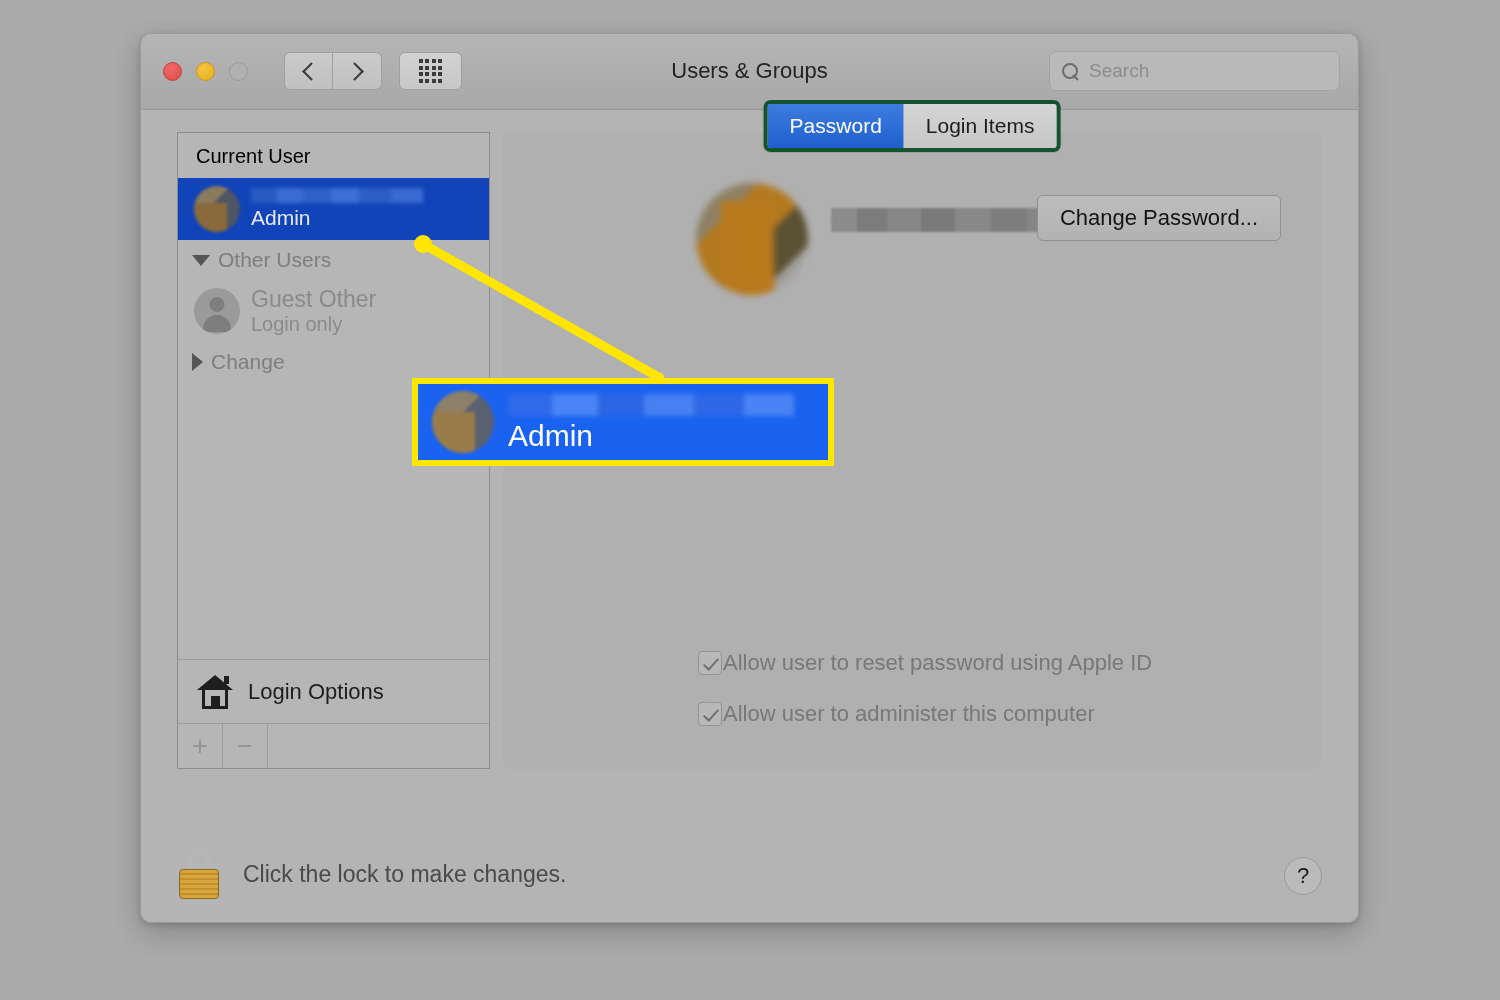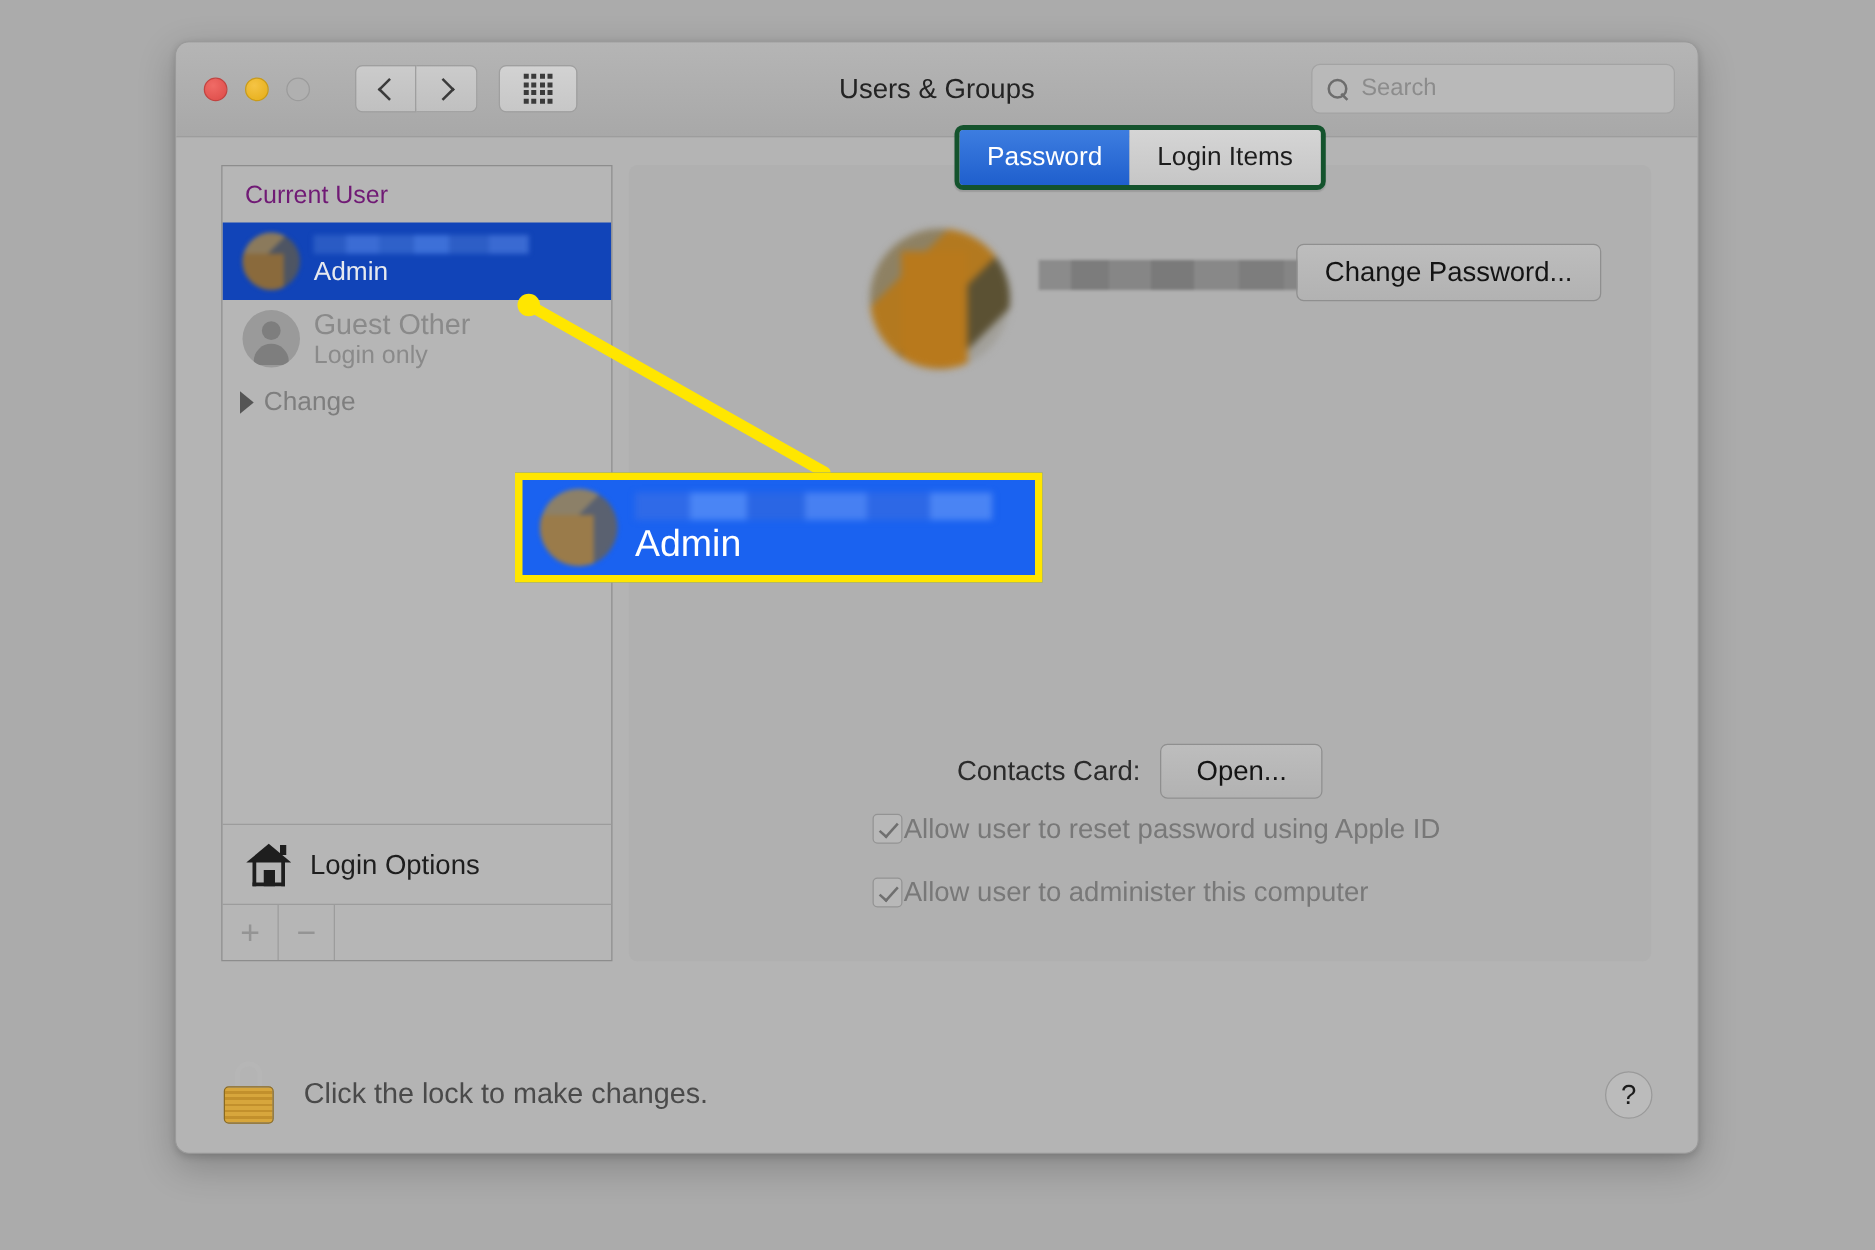--- a/index.html
+++ b/index.html
@@ -153,21 +153,21 @@
     height: 637px;
     background: #b6b6b6;
     border: 1px solid #8d8d8d;
     display: flex;
     flex-direction: column;
   }
   #user-list { flex: 1; overflow: hidden; }
 
   .section-header {
     font-size: 20px;
-    color: #701a75;
+    color: #000000;
     padding: 12px 0 10px 18px;
   }
 
   .user-row {
     display: flex;
     align-items: center;
     gap: 11px;
     padding: 6px 10px 6px 16px;
     height: 62px;
   }
@@ -570,20 +570,24 @@
         <div class="section-header">Current User</div>
 
         <div class="user-row selected">
           <span class="avatar blurred"></span>
           <span class="user-names">
             <span class="user-primary-redacted"></span>
             <span class="user-sub-selected">Admin</span>
           </span>
         </div>
 
+        <div class="group-row">
+          <span class="tri down"></span>
+          <span class="group-label">Other Users</span>
+        </div>
 
         <div class="user-row">
           <span class="avatar guest">
             <span class="head"></span>
               <span class="body"></span>
           </span>
           <span class="user-names">
             <span class="user-primary">Guest Other</span>
             <span class="user-sub">Login only</span>
           </span>
@@ -617,24 +621,20 @@
       <div id="tabs">
         <div class="tab active">Password</div>
         <div class="tab">Login Items</div>
       </div>
 
       <div id="big-avatar"></div>
       <div id="user-name-redacted"></div>
 
       <button id="change-password-btn" class="btn">Change Password...</button>
 
-      <div id="contacts-row">
-        <span id="contacts-label">Contacts Card:</span>
-        <button id="open-btn" class="btn">Open...</button>
-      </div>
 
       <div class="check-row" id="check-row-1">
         <span class="checkbox checked"></span>
         <span class="check-label">Allow user to reset password using Apple ID</span>
       </div>
 
       <div class="check-row" id="check-row-2">
         <span class="checkbox checked"></span>
         <span class="check-label">Allow user to administer this computer</span>
       </div>

